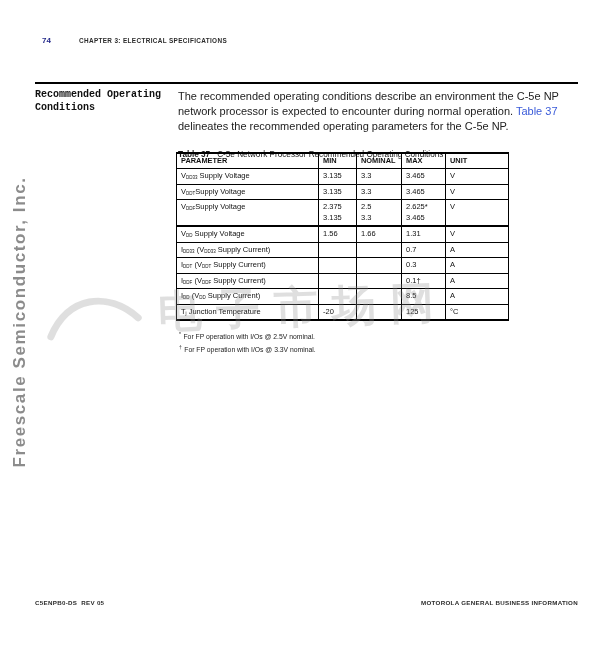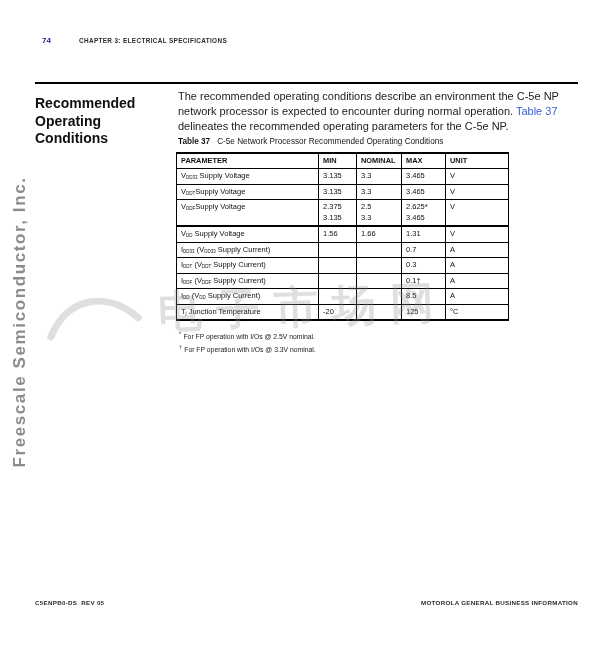--- a/index.html
+++ b/index.html
@@ -17,28 +17,28 @@
   }
 
   
   .header { position:absolute; top:36px; left:42px; display:flex; align-items:baseline; }
   .page-num { font-size:8px; font-weight:bold; color:var(--page-number,#23298a); width:37px; }
   .chapter { font-size:6.4px; font-weight:600; letter-spacing:0.35px; color:#2b2b2b; }
 
   .rule { position:absolute; top:82px; left:35px; width:543px; height:1.8px; background:#000; }
 
   .section-heading {
-    position:absolute; top:95px; left:35px; width:136px;
-    font-size:14px; font-weight:bold; line-height:1.25; color:#101010;
+    position:absolute; top:89px; left:35px; width:136px;
+    font-size:10px; font-weight:bold; line-height:1.25; color:#101010;font-family:Liberation Mono, monospace;
   }
 
   .intro { position:absolute; top:89px; left:178px; width:398px; font-size:11px; line-height:1.36; color:#222; }
   .link { color:var(--link,#3a5bd9); cursor:pointer; }
 
-  .caption { position:absolute; top:137px; left:178px; font-size:8.2px; color:#161616; }
+  .caption { position:absolute; top:150px; left:178px; font-size:8.2px; color:#161616; }
   .caption-label { font-weight:bold; margin-right:7px; }
 
   .datatable {
     position:absolute; top:152px; left:176px; width:332px;
     border-collapse:collapse; table-layout:fixed;
     font-size:7.5px; line-height:1.4; color:#111;
   }
   .datatable th, .datatable td {
     border:1px solid #000; padding:2px 3px 2px 4px; text-align:left;
     vertical-align:top; overflow:hidden;

